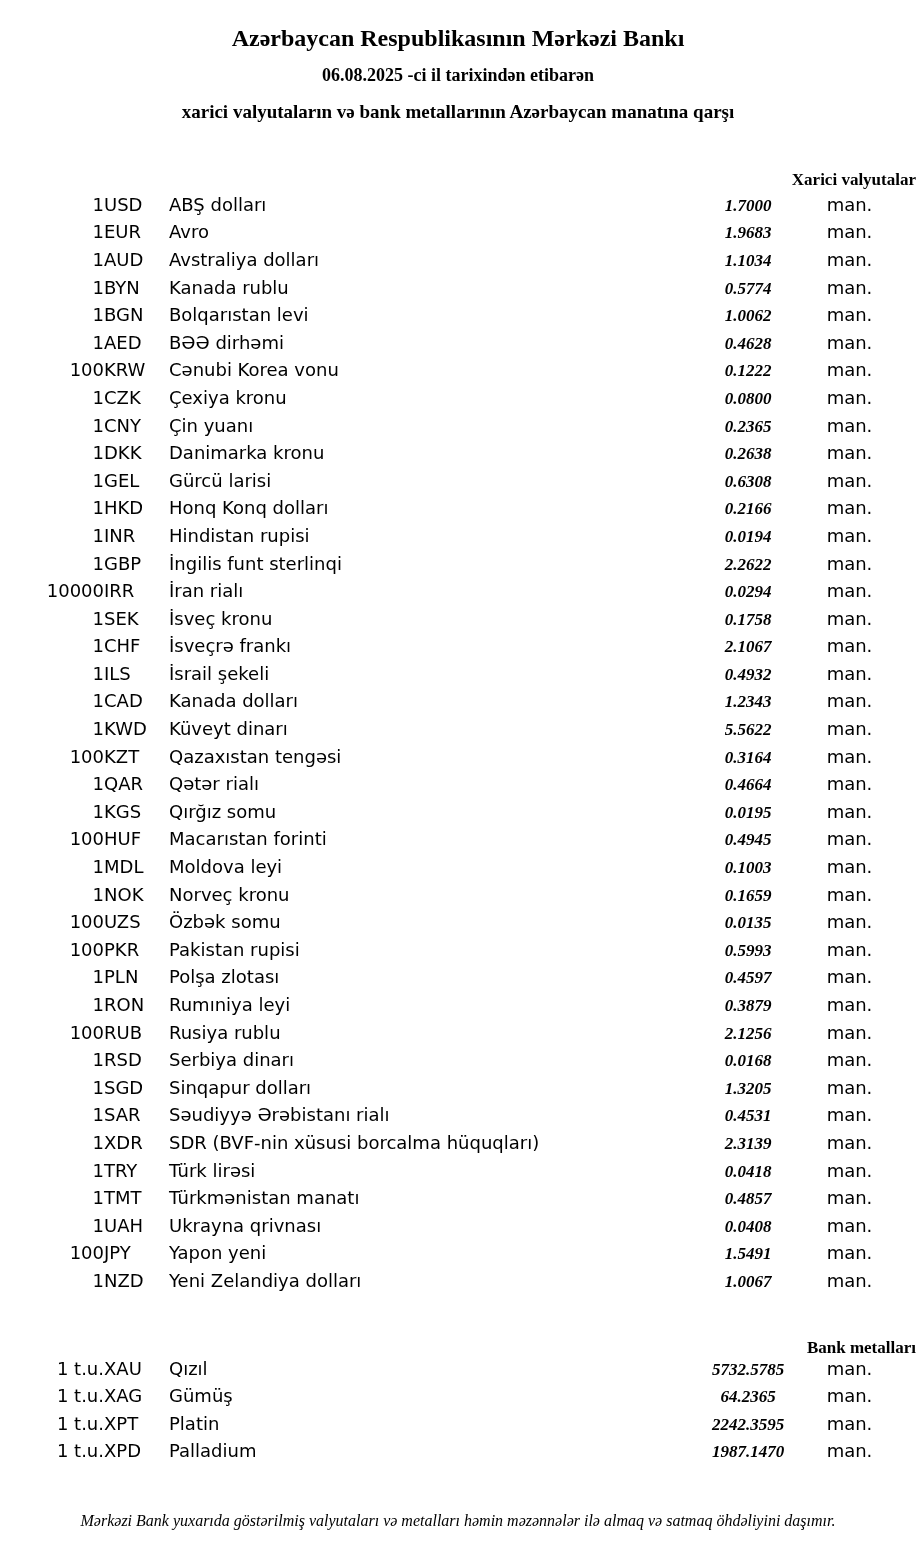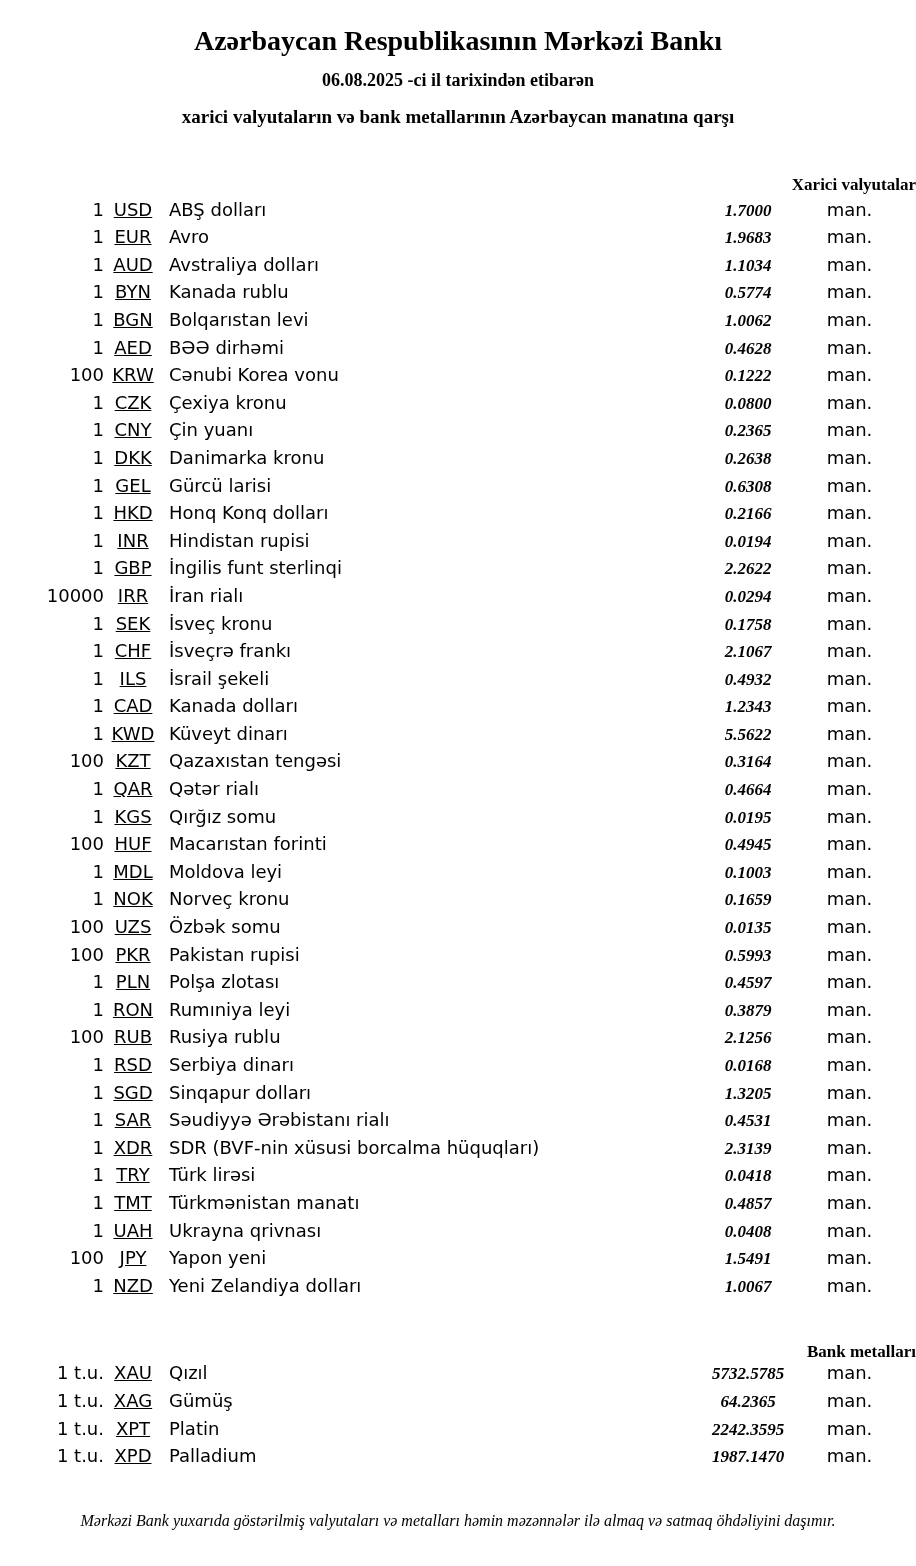--- a/index.html
+++ b/index.html
@@ -17,21 +17,21 @@
     height: 1566px;
     background: #ffffff;
   }
   .doc-header {
     text-align: center;
     padding-top: 24px;
     font-family: "Liberation Serif", serif;
     font-weight: bold;
   }
   .doc-title {
-    font-size: 28px;
+    font-size: 24px;
     line-height: 1.2;
     margin-bottom: 12px;
   }
   .doc-date {
     font-size: 18px;
     margin-bottom: 15px;
   }
   .doc-subtitle {
     font-size: 19px;
   }
@@ -51,23 +51,21 @@
     grid-template-columns: 104px 58px 1fr 128px 62px;
     align-items: baseline;
     height: 27.6px;
   }
   .cell { white-space: nowrap; }
   .cell.qty {
     text-align: right;
     font-size: 18px;
   }
   .cell.code {
-    text-align: center;
     font-size: 18px;
-    text-decoration: underline;
   }
   .cell.name {
     text-align: left;
     padding-left: 7px;
     font-size: 18px;
   }
   .cell.rate {
     text-align: center;
     font-family: "Liberation Serif", serif;
     font-weight: bold;

